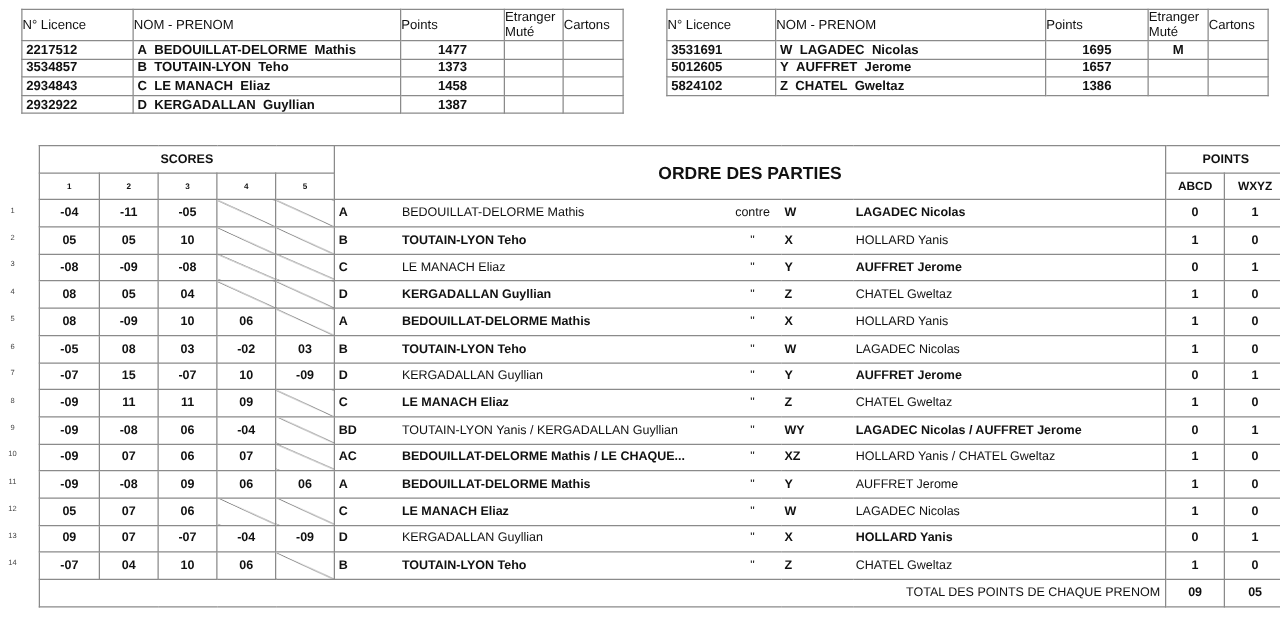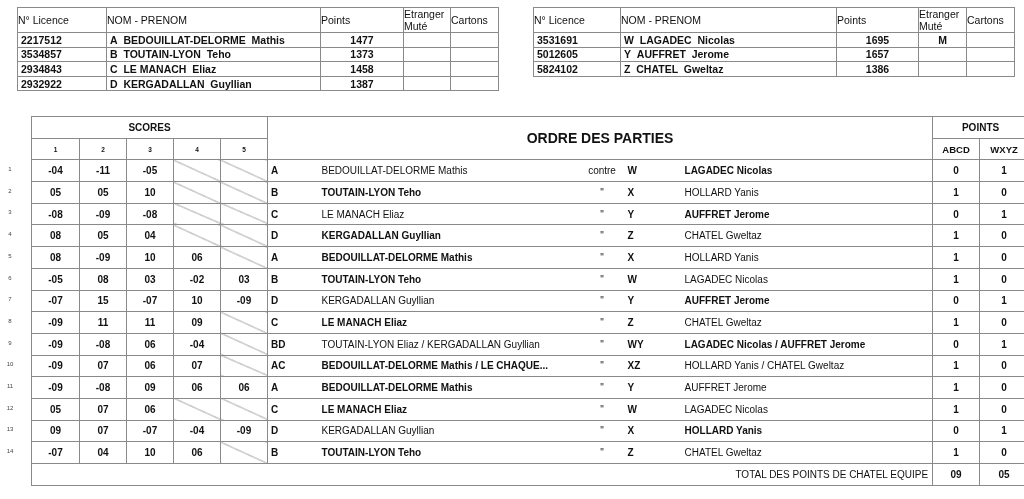--- a/index.html
+++ b/index.html
@@ -268,21 +268,21 @@
         <td class="pt">1</td>
         <td class="pt">0</td>
       </tr>
       <tr>
         <td class="score">-09</td>
         <td class="score">-08</td>
         <td class="score">06</td>
         <td class="score">-04</td>
         <td class="score slash"></td>
         <td class="letter">BD</td>
-        <td class="name">TOUTAIN-LYON Eliaz / KERGADALLAN Guyllian</td>
+        <td class="name">TOUTAIN-LYON Yanis / KERGADALLAN Guyllian</td>
         <td class="vs">"</td>
         <td class="letter2">WY</td>
         <td class="name2 b">LAGADEC Nicolas / AUFFRET Jerome</td>
         <td class="pt">0</td>
         <td class="pt">1</td>
       </tr>
       <tr>
         <td class="score">-09</td>
         <td class="score">07</td>
         <td class="score">06</td>
@@ -349,21 +349,21 @@
         <td class="vs">"</td>
         <td class="letter2">Z</td>
         <td class="name2">CHATEL Gweltaz</td>
         <td class="pt">1</td>
         <td class="pt">0</td>
       </tr>
     </tbody>
   <tbody>
       <tr>
     <td colspan="5" class="empty-left" style="border-right:none;"></td>
-    <td colspan="5" class="total" style="border-left:none;">TOTAL DES POINTS DE CHATEL EQUIPE</td>
+    <td colspan="5" class="total" style="border-left:none;">TOTAL DES POINTS DE CHAQUE PRENOM</td>
     <td class="pt">09</td>
     <td class="pt">05</td>
   </tr>
 </tbody>
   </table>
 
 <div id="rownums">
     <div class="rownum" style="top: 166px;">1</div>
     <div class="rownum" style="top: 187.7px;">2</div>
     <div class="rownum" style="top: 209.4px;">3</div>

